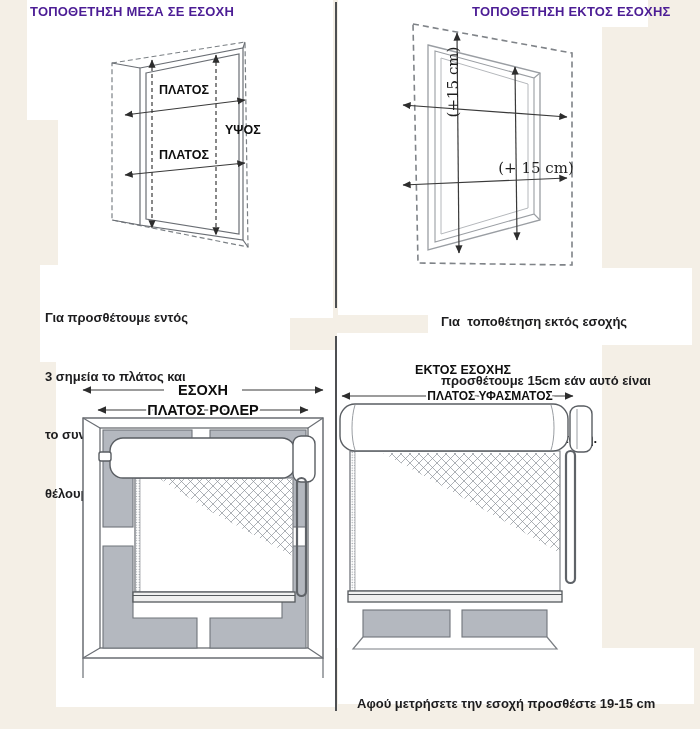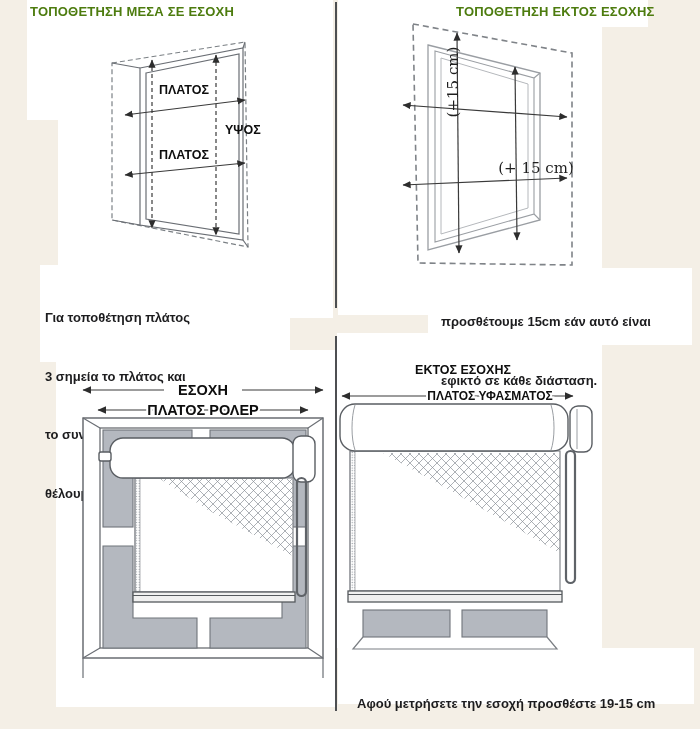--- a/index.html
+++ b/index.html
@@ -1,21 +1,21 @@
 <!DOCTYPE html>
 <html style="--page-bg: #f4efe6; --panel-bg: #ffffff; --divider: #4d4f52; --ink: #1c1c1e; --frame-gray: #b4b8bf;"><head>
 <meta charset="utf-8">
 <style>
   html,body{margin:0;padding:0;background:#fff;}
   .stage{position:relative;width:700px;height:729px;background:var(--page-bg,#f4efe6);
          font-family:"Liberation Sans",sans-serif;overflow:hidden;}
   .panel{position:absolute;background:var(--panel-bg,#ffffff);}
   .vdiv{position:absolute;left:335px;width:2px;background:var(--divider,#4d4f52);}
   .title{position:absolute;font-weight:bold;font-size:13px;letter-spacing:.2px;
-         color:#4d7c0f;white-space:pre;}
+         color:#4c1d95;white-space:pre;}
   .cap{position:absolute;font-weight:bold;font-size:13px;line-height:19.5px;
        color:var(--ink,#1c1c1e);white-space:pre;}
   svg{position:absolute;overflow:visible;}
   svg text{font-family:"Liberation Sans",sans-serif;font-weight:bold;fill:#0e0e0e;}
   svg text.serif{font-family:"DejaVu Serif",serif;font-weight:normal;fill:#1f1f1f;}
   .ln{stroke:#6a6e74;stroke-width:1.2;fill:none;}
   .arrow{stroke:#3a3a3a;stroke-width:1.2;fill:none;}
   .gray{fill:var(--frame-gray,#b4b8bf);stroke:#6f747a;stroke-width:1.1;}
   .whitebit{fill:#ffffff;stroke:#5a5e63;stroke-width:1.4;}
 </style>
@@ -31,29 +31,30 @@
   <div class="panel" style="left:338px;top:0;width:264px;height:315px"></div>
   <div class="panel" style="left:428px;top:268px;width:264px;height:77px"></div>
   <div class="panel" style="left:56px;top:350px;width:279px;height:357px"></div>
   <div class="panel" style="left:337px;top:333px;width:265px;height:315px"></div>
   <div class="panel" style="left:338px;top:648px;width:356px;height:56px"></div>
 
   <div class="vdiv" style="top:2px;height:306px"></div>
   <div class="vdiv" style="top:336px;height:375px"></div>
 
   <div class="title" style="left:30px;top:4px">ΤΟΠΟΘΕΤΗΣΗ ΜΕΣΑ ΣΕ ΕΣΟΧΗ</div>
-  <div class="title" style="left:456px;top:4px">ΤΟΠΟΘΕΤΗΣΗ ΕΚΤΟΣ ΕΣΟΧΗΣ</div>
+  <div class="title" style="left:472px;top:4px">ΤΟΠΟΘΕΤΗΣΗ ΕΚΤΟΣ ΕΣΟΧΗΣ</div>
 
   <div class="cap" style="left:45px;top:269px">
-    <div>Για τοποθέτηση πλάτος</div>
+    <div>Για προσθέτουμε εντός</div>
     <div>3 σημεία το πλάτος και</div>
     <div>το συνολικό ύψος που</div>
     <div>θέλουμε .</div>
   </div>
   <div class="cap" style="left:441px;top:273px">
+    <div>Για  τοποθέτηση εκτός εσοχής</div>
     <div>προσθέτουμε 15cm εάν αυτό είναι</div>
     <div>εφικτό σε κάθε διάσταση.</div>
   </div>
   <div class="cap" style="left:357px;top:655px">
     <div>Αφού μετρήσετε την εσοχή προσθέστε 19-15 cm</div>
     
     
   </div>
 
   <svg style="left:58px;top:26px" width="280" height="250" viewBox="0 0 280 250">

